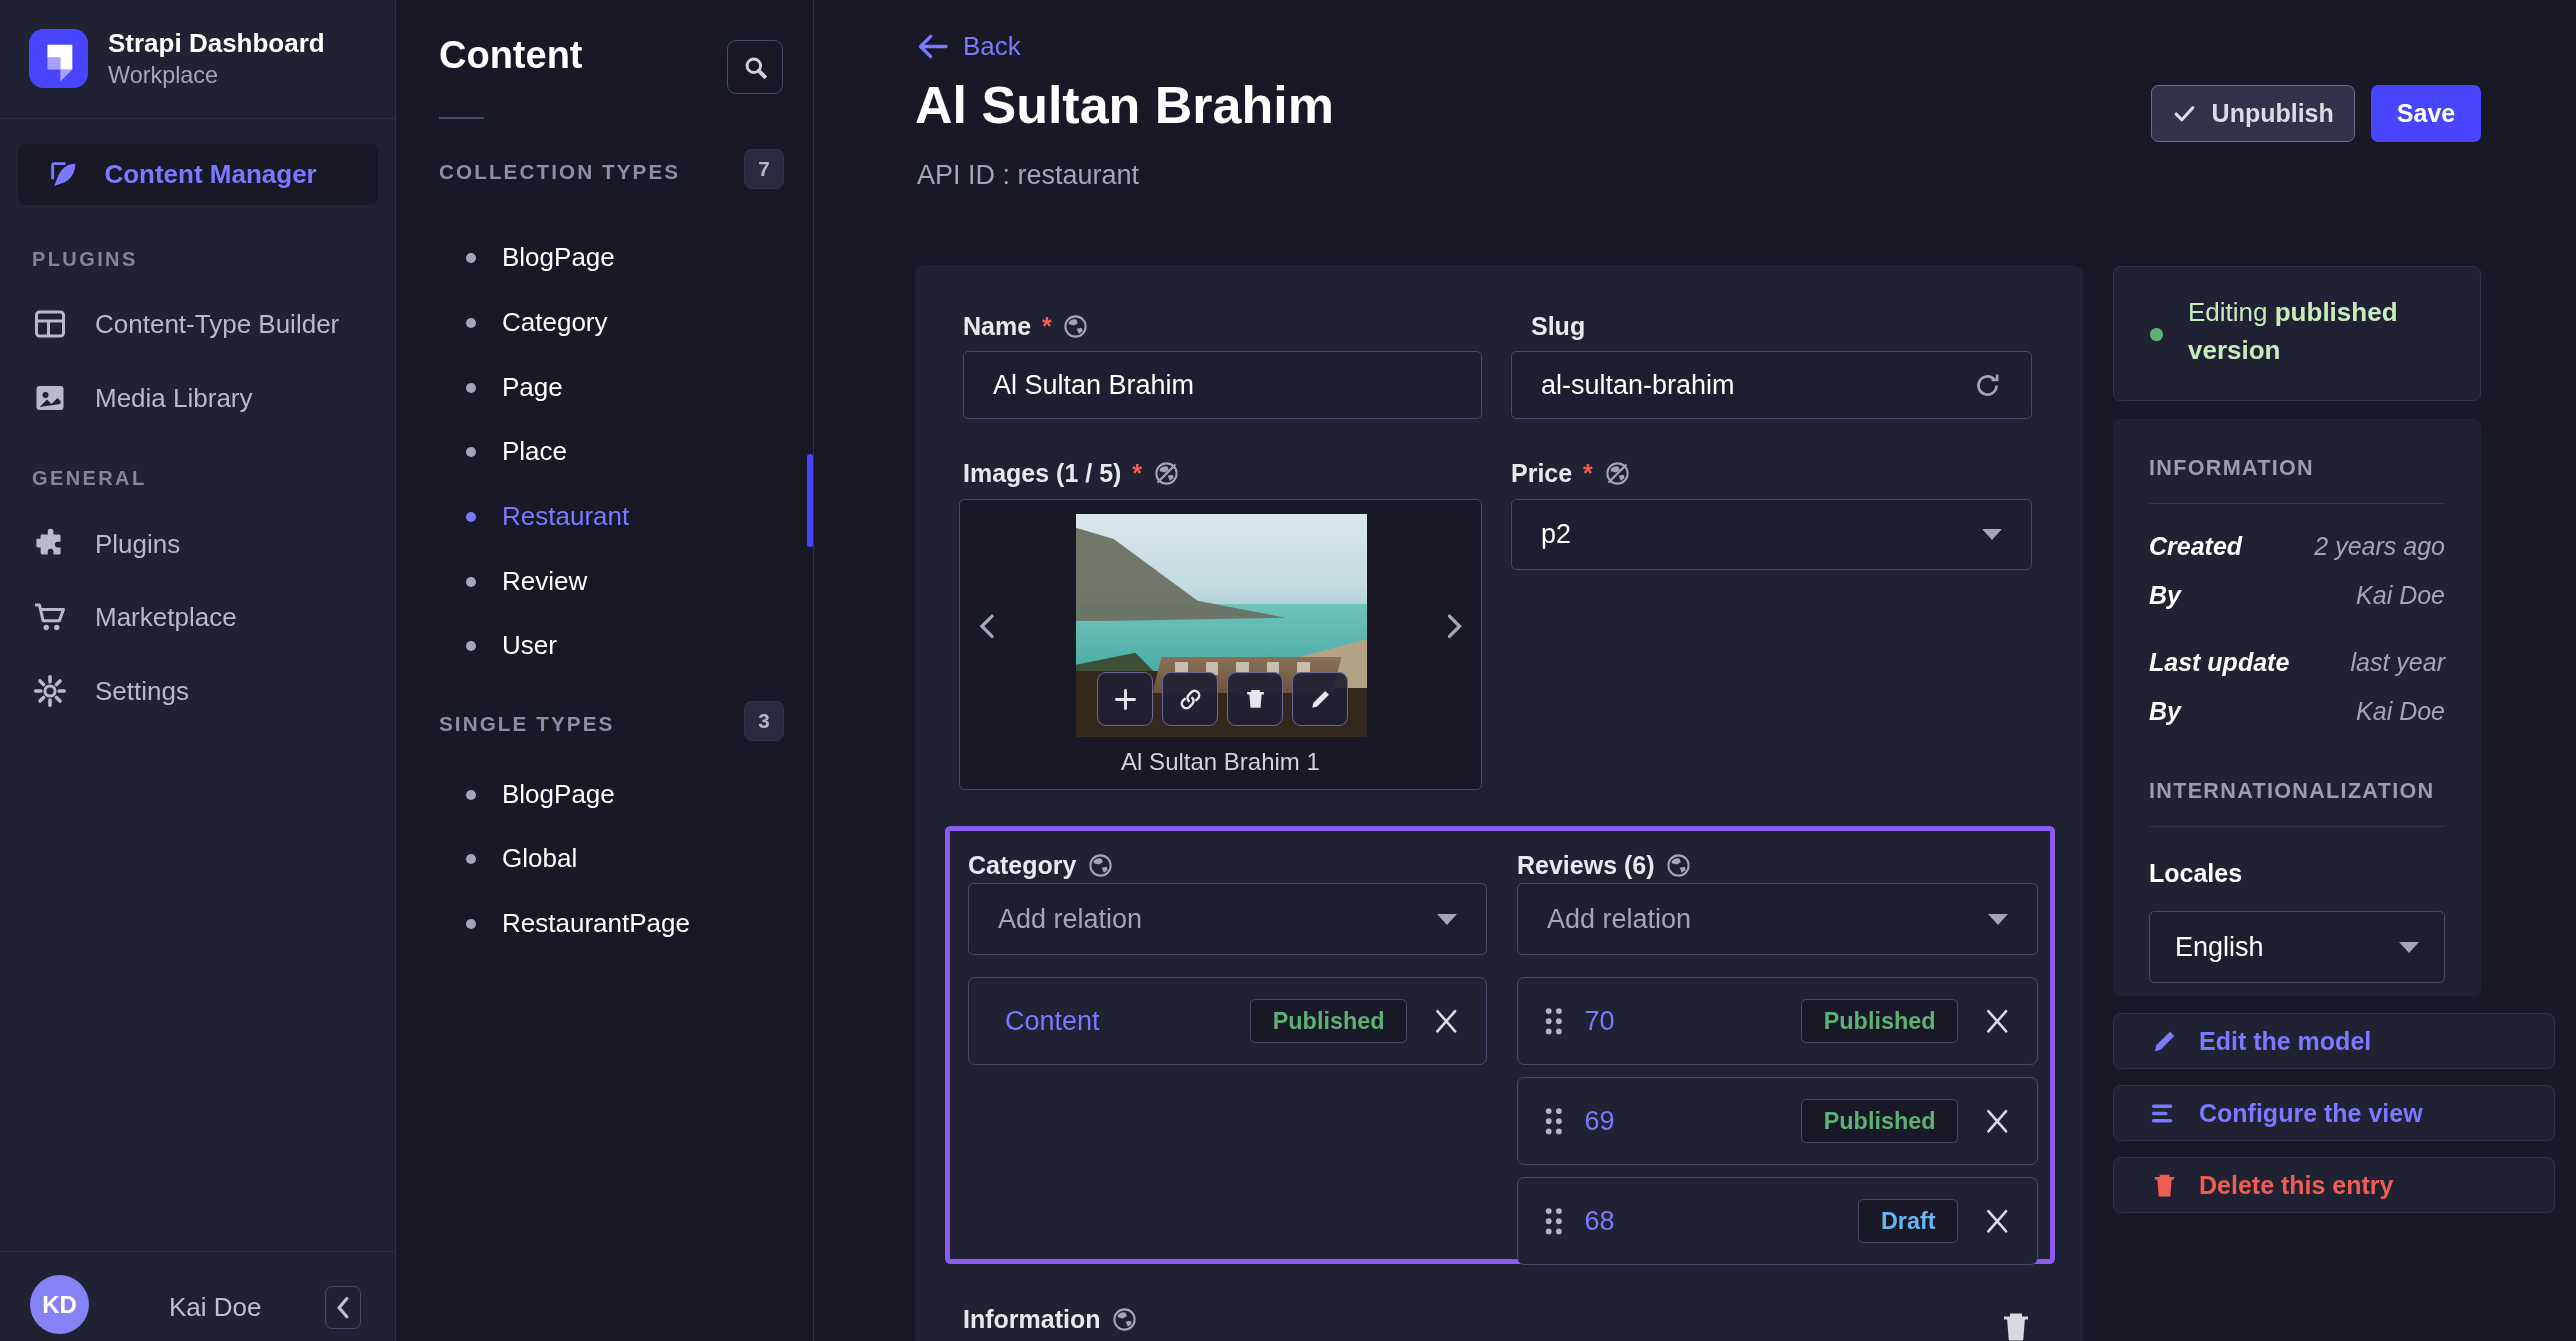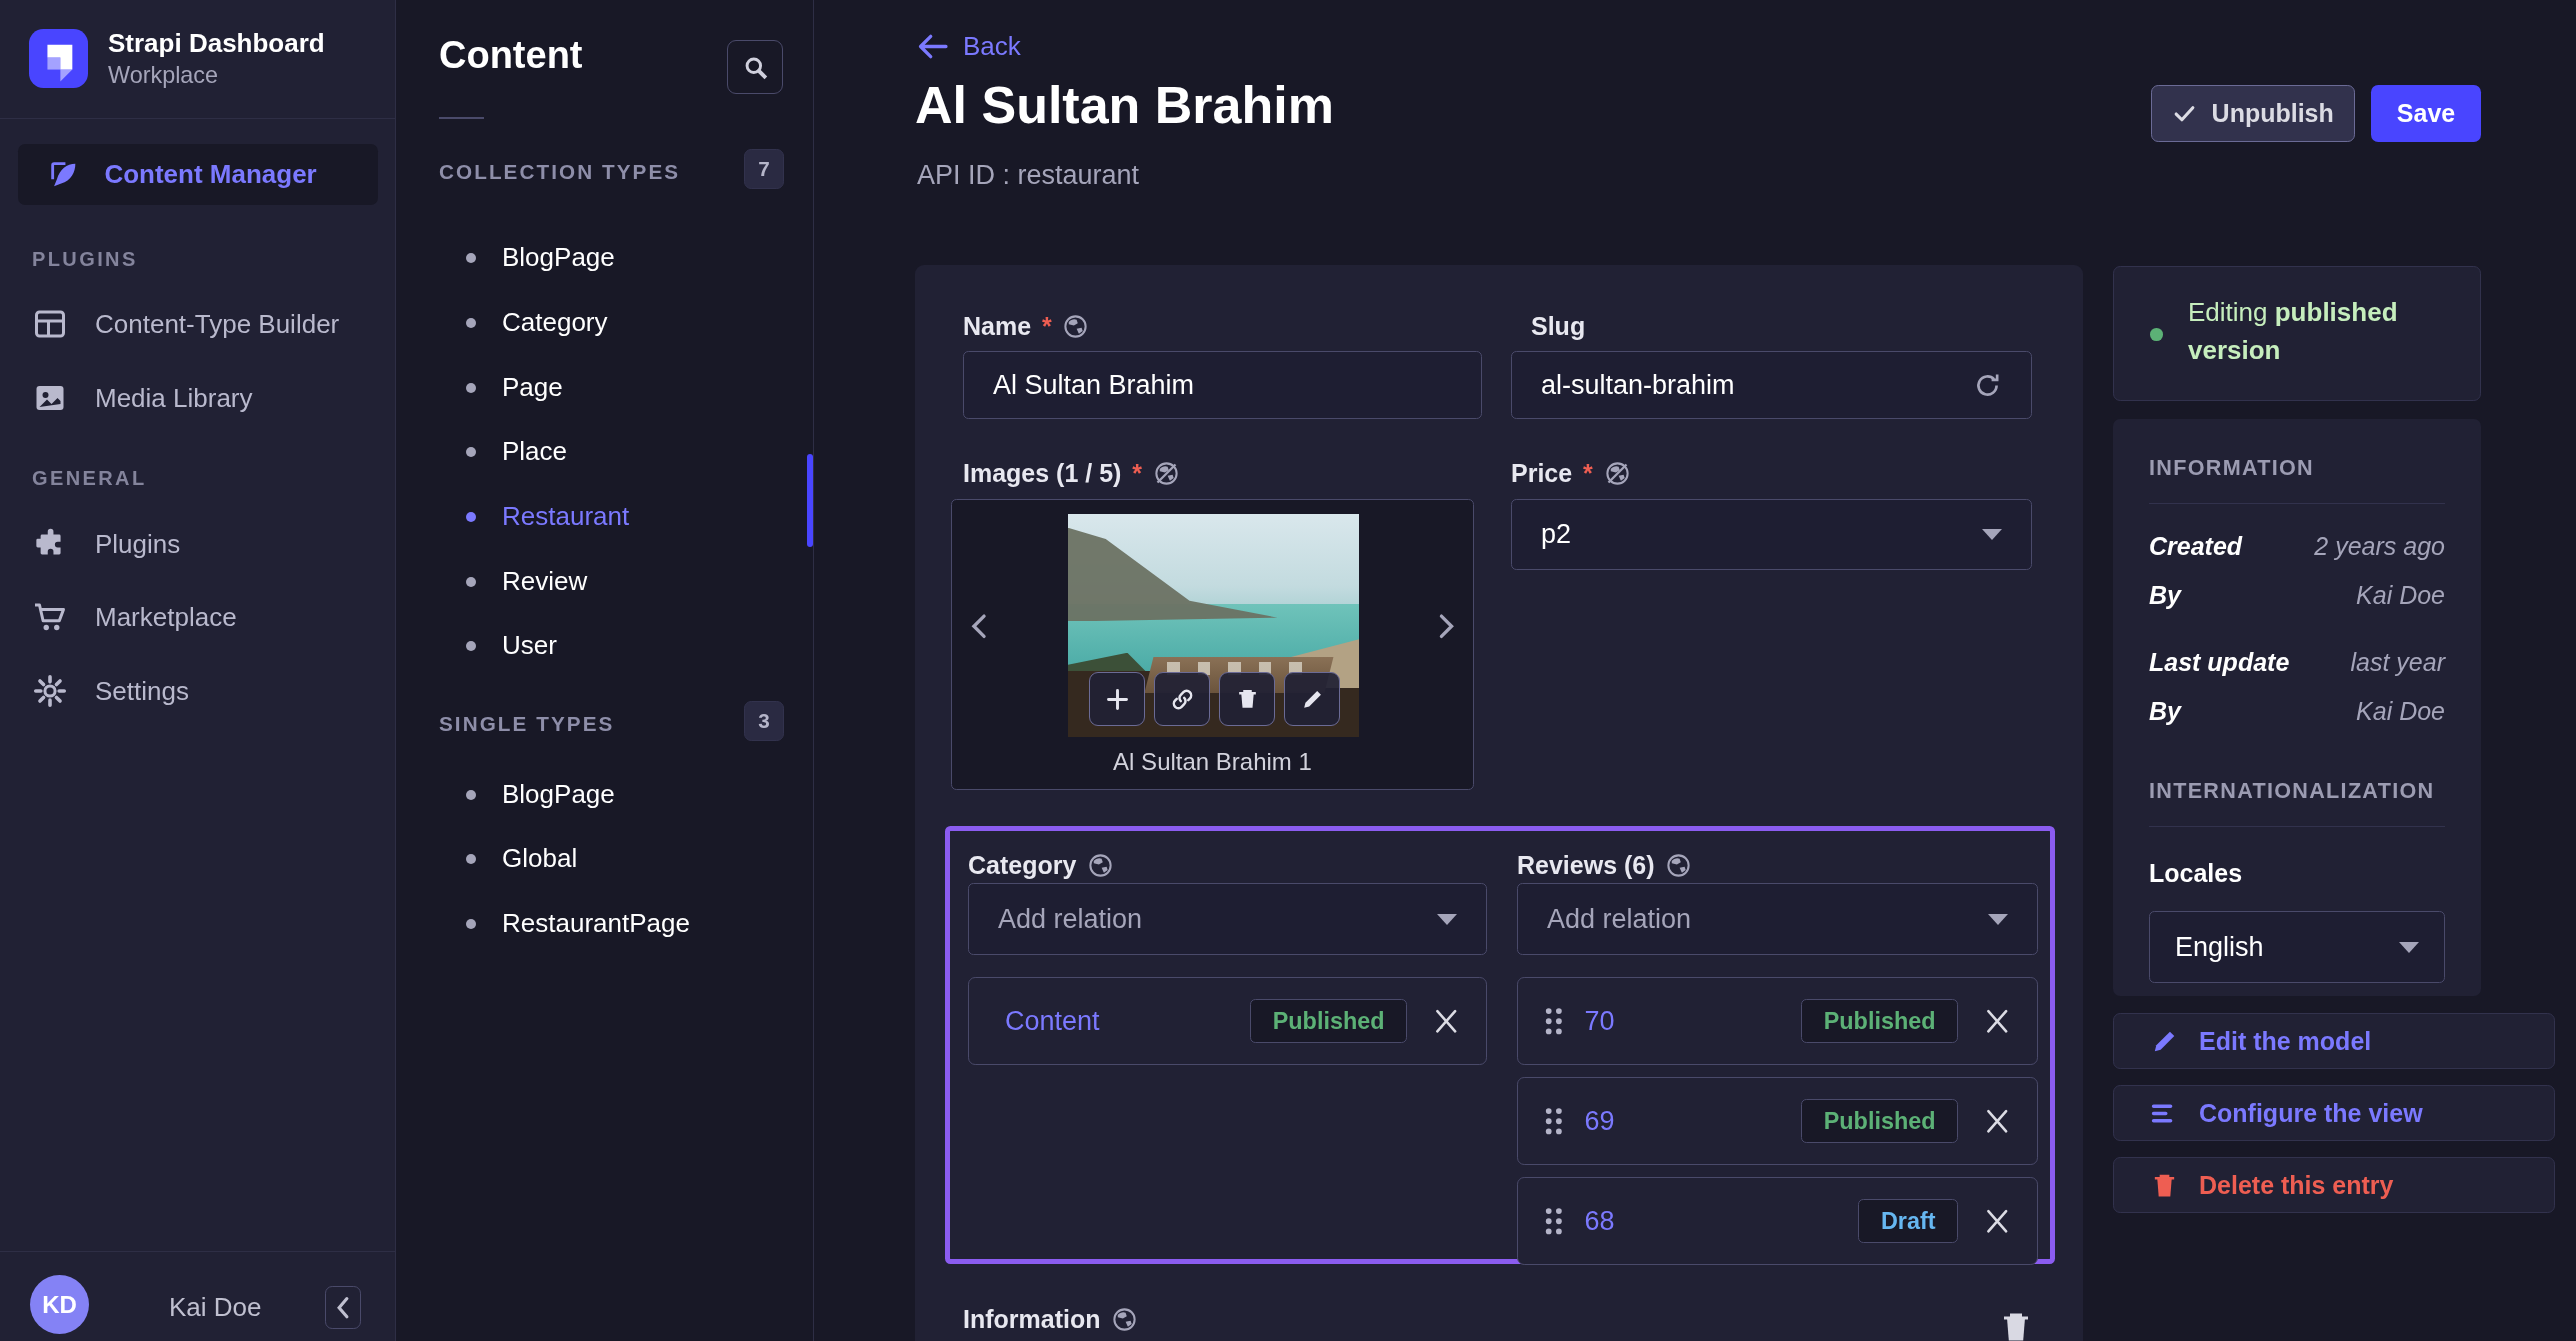--- a/index.html
+++ b/index.html
@@ -113,21 +113,21 @@
     display:flex; align-items:center; padding:0 29px; font-size:27px; color:#ffffff;
   }
   .t-input .grow { flex:1; }
   .t-select { cursor:pointer; }
   .caret { width:0; height:0; border-left:10px solid transparent; border-right:10px solid transparent;
     border-top:11.7px solid #a5a5ba; flex:0 0 auto; }
   .placeholder { color:#a5a5ba; }
 
   
   .carousel {
-    position:absolute; left:36px; top:234px; width:523px; height:291px;
+    position:absolute; left:44px; top:234px; width:523px; height:291px;
     background:#181826; border:0.9px solid #4a4a6a; border-radius:5.4px;
   }
   .car-chevron { position:absolute; top:111px; width:30.5px; height:30.5px; color:#a5a5ba; cursor:pointer; }
   .photo { position:absolute; left:116px; top:14.4px; width:291px; height:223px; overflow:hidden; }
   .ph-sky { position:absolute; left:0; top:0; width:100%; height:46%;
     background:linear-gradient(#d9e7ec,#c3dbdf 70%,#a8cfd2); }
   .ph-sea { position:absolute; left:0; top:40%; width:100%; height:36%;
     background:linear-gradient(#6fc3ba,#45a7a3); }
   .ph-mtn { position:absolute; left:0; top:6%; width:72%; height:42%;
     background:#6b7263; clip-path:polygon(0 0, 18% 12%, 58% 78%, 100% 96%, 0 100%); opacity:.95; }

